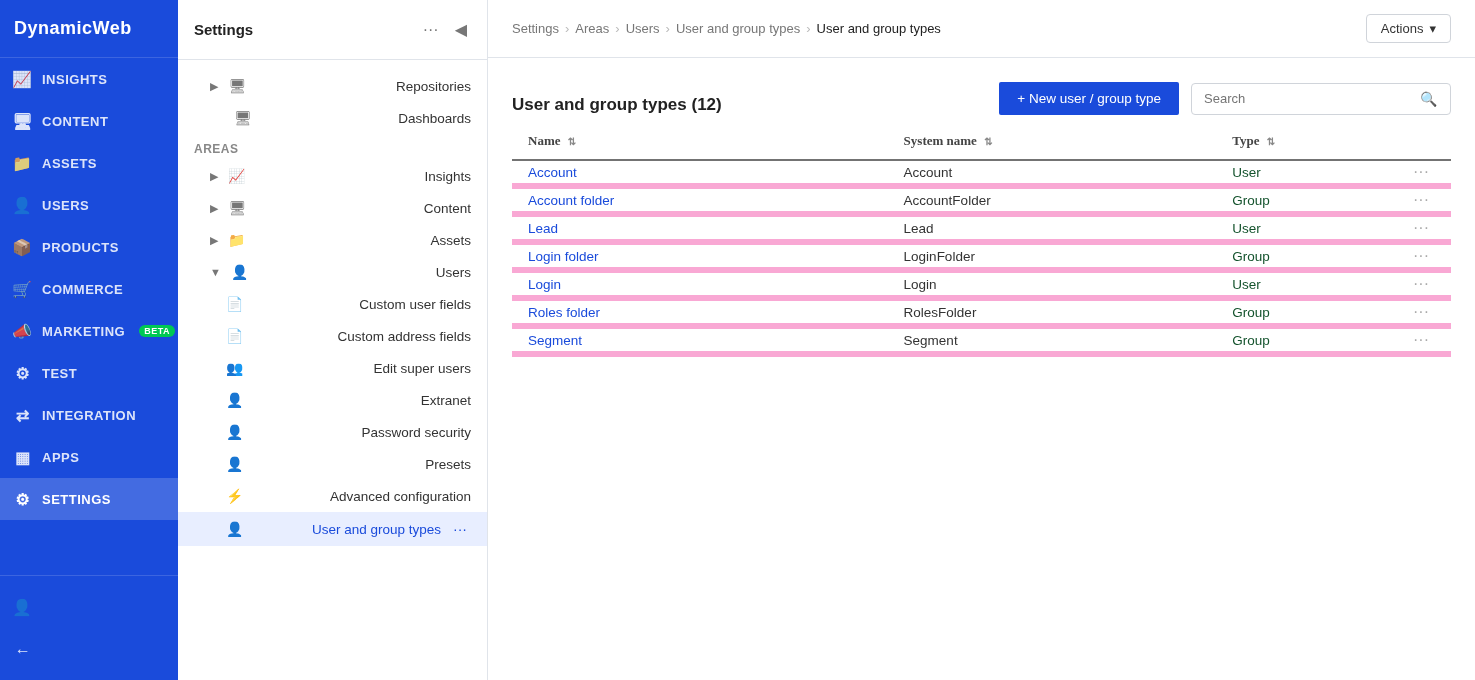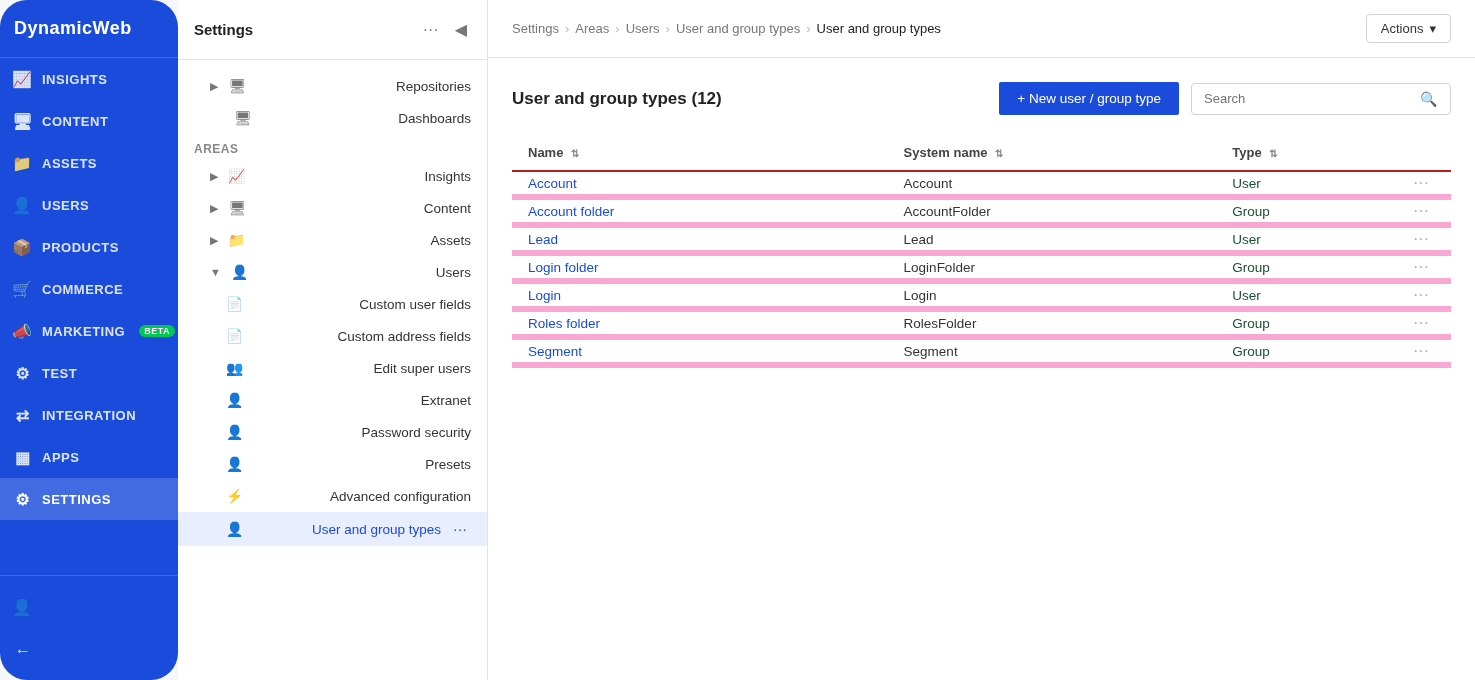--- a/index.html
+++ b/index.html
@@ -7,21 +7,20 @@
 
     
     .main-nav {
       width: 178px;
       background: #1a4bdb;
       color: white;
       display: flex;
       flex-direction: column;
       flex-shrink: 0;
       height: 680px;
-      border-radius: 27px;
     }
     .brand {
       padding: 18px 14px;
       font-size: 18px;
       font-weight: 700;
       color: white;
       letter-spacing: 0.5px;
       border-bottom: 1px solid rgba(255,255,255,0.15);
     }
     .nav-items { flex: 1; overflow-y: auto; }
@@ -124,23 +123,23 @@
       gap: 6px;
     }
     .content-area {
       flex: 1;
       overflow-y: auto;
       padding: 24px;
       background: white;
     }
     .content-header {
       display: flex;
-      align-items: center;
+      align-items: flex-end;
       justify-content: space-between;
-      margin-bottom: 20px;
+      margin-bottom: 8px;
     }
     .content-title { font-size: 17px; font-weight: 600; color: #222; }
     .content-header-right { display: flex; align-items: center; gap: 12px; }
     .new-btn {
       background: #1a4bdb;
       color: white;
       border: none;
       border-radius: 2px;
       padding: 9px 18px;
       cursor: pointer;
@@ -171,21 +170,22 @@
     .search-box .search-icon { color: #aaa; font-size: 14px; }
 
     
     .data-table { width: 100%; border-collapse: collapse; }
     .data-table th {
       text-align: left;
       padding: 10px 16px;
       font-size: 13px;
       font-weight: 600;
       color: #444;
-      border-bottom: 2px solid #b91c1c;
+      border-bottom: 2px solid #737373;
+      font-family: Liberation Serif, serif;
     }
     .data-table th .sort-icon { font-size: 10px; margin-left: 4px; color: #888; }
     .data-table td {
       padding: 0 16px;
       font-size: 13.5px;
       border-bottom: 6px solid #f9a8d4;
       color: #333;
     }
     .data-table td.name-cell { color: #1a4bdb; cursor: pointer; }
     .data-table td.type-cell { color: #14532d; }

